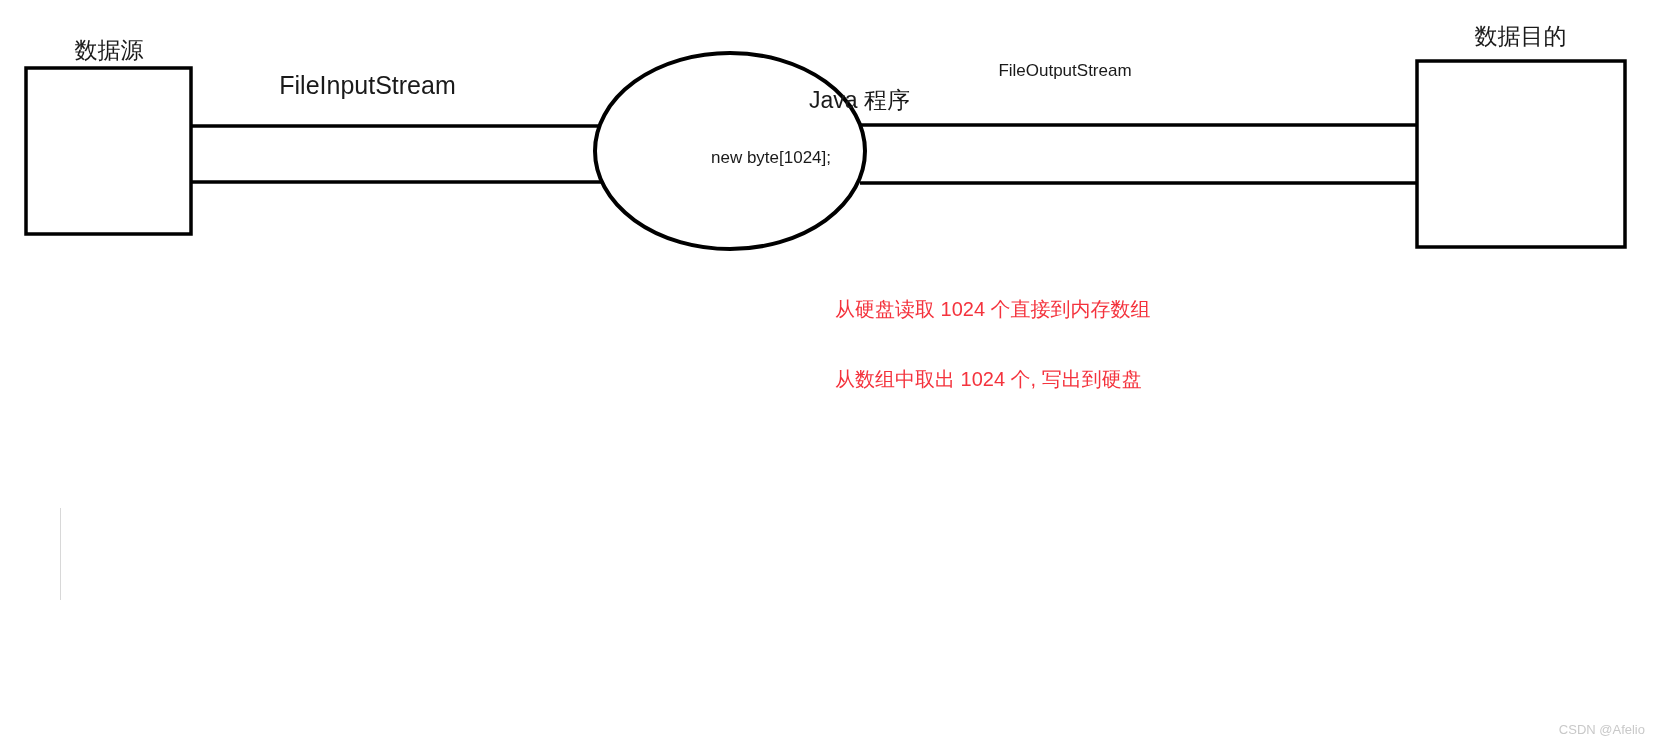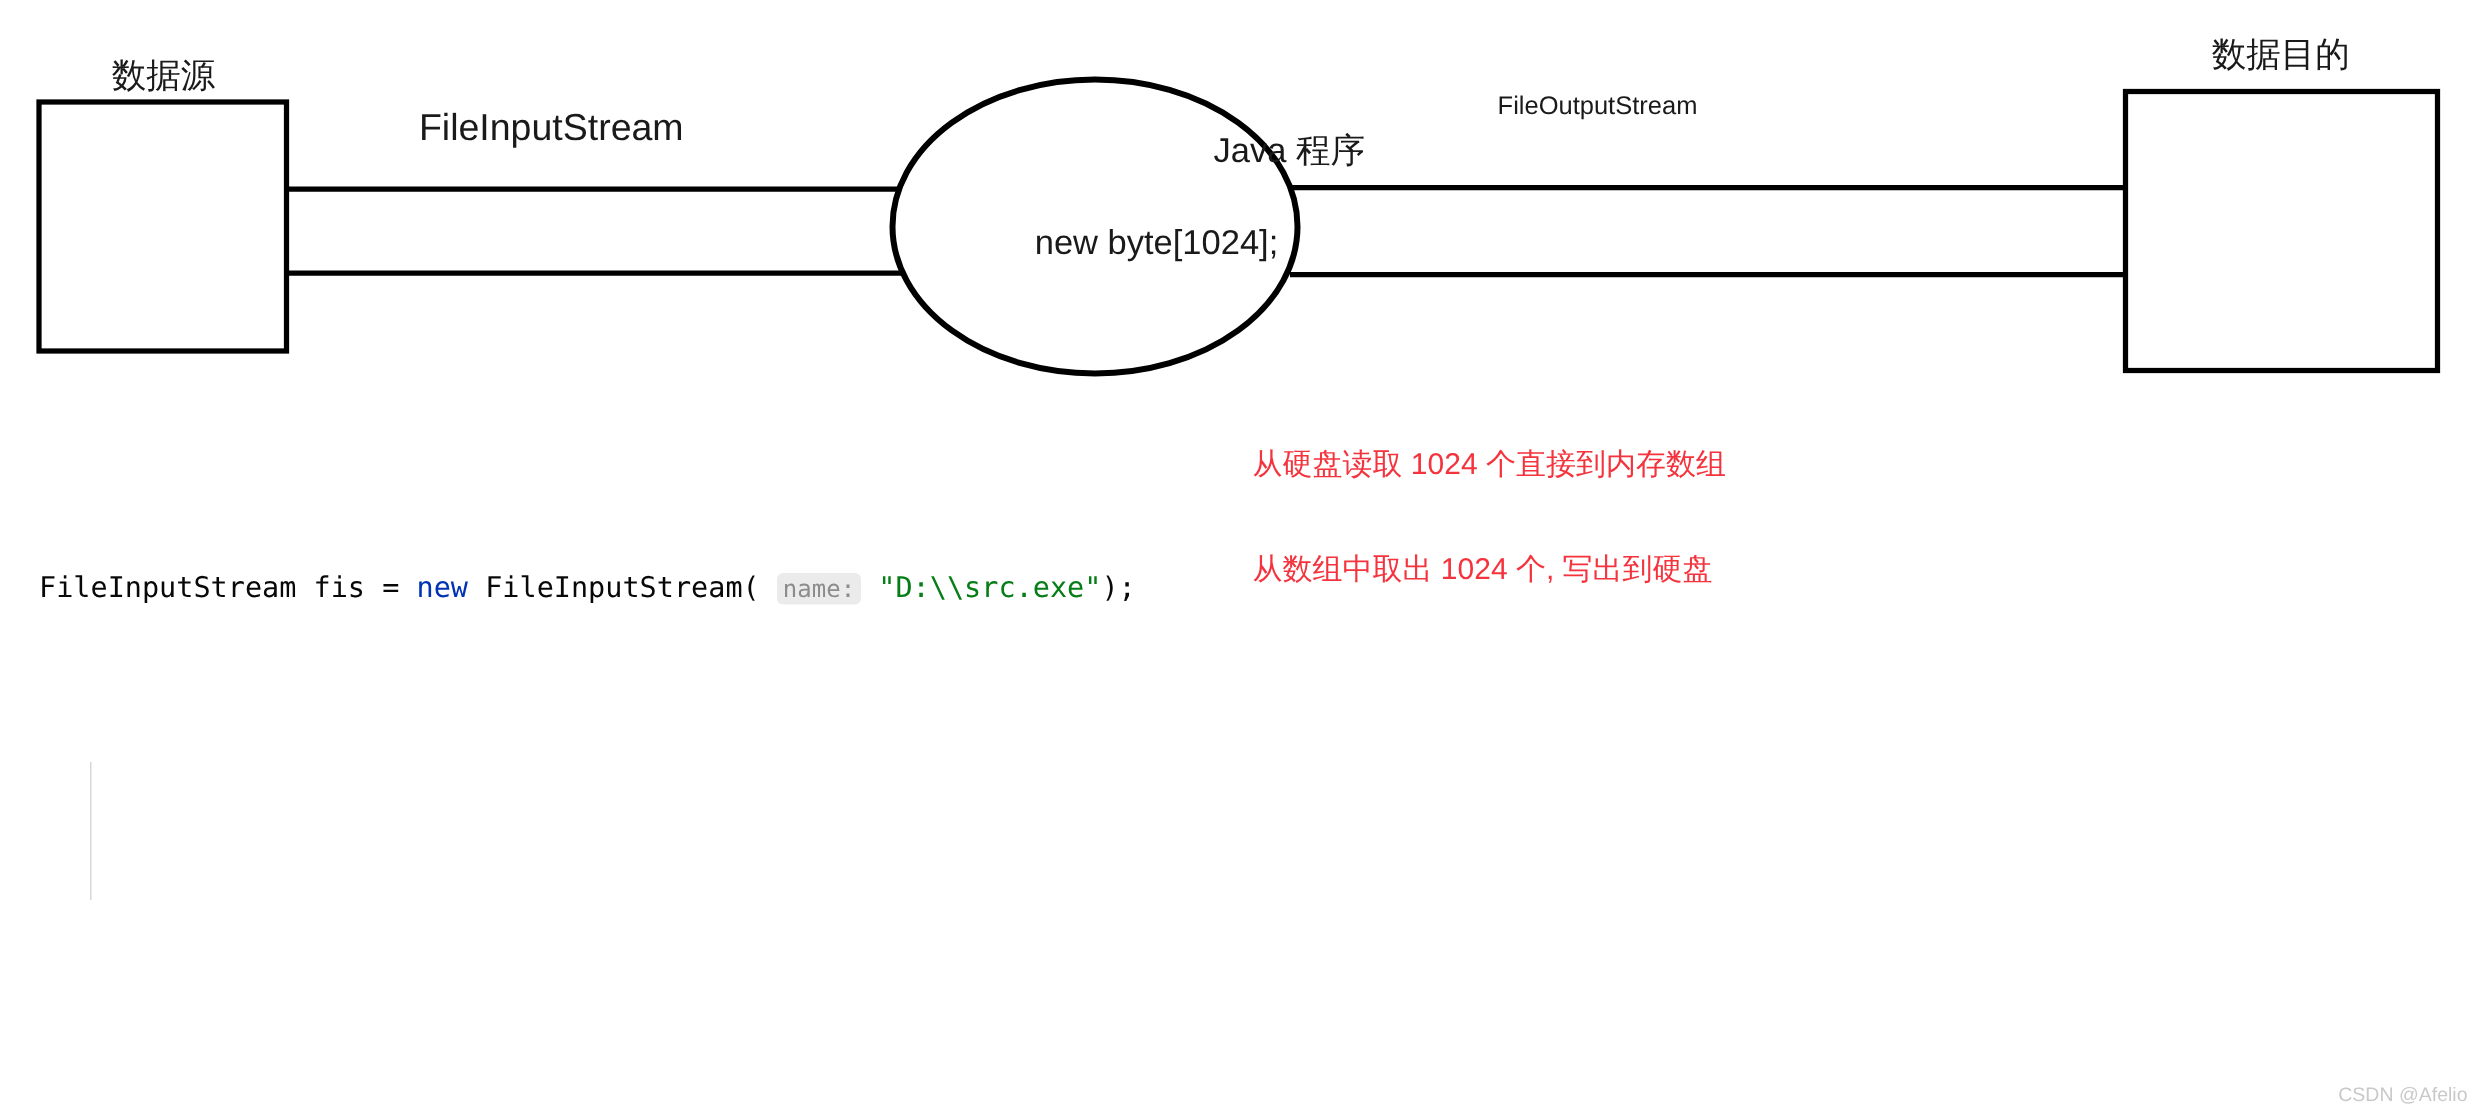--- a/index.html
+++ b/index.html
@@ -59,21 +59,21 @@
     left: 632px;
     top: 70px;
     width: 278px;
     font-size: 23px;
     text-align: right;
   }
   #label-buf {
     left: 632px;
     top: 133px;
     width: 278px;
-    font-size: 23px;
+    font-size: 17px;
   }
 
   
   #code {
     position: absolute;
     left: 26px;
     top: 244px;
     font-family: "DejaVu Sans Mono", monospace;
     font-size: 19px;
     line-height: 33px;
@@ -157,21 +157,20 @@
   <div class="dg-label" id="label-fos">FileOutputStream</div>
 
   <div class="dg-label" id="label-dest">数据目的</div>
 </div>
 
 <div id="indent-guide"></div>
 
 <div id="code">
 
 
-  <div class="ln"><span class="plain">FileInputStream</span><span class="plain"> fis = </span><span class="kw">new</span><span class="plain"> FileInputStream( </span><span class="hint">name:</span><span class="plain"> </span><span class="str">"D:\\src.exe"</span><span class="plain">);</span></div>
 
 
   <div class="ln"></div>
 
   
 
   
 
   
 

